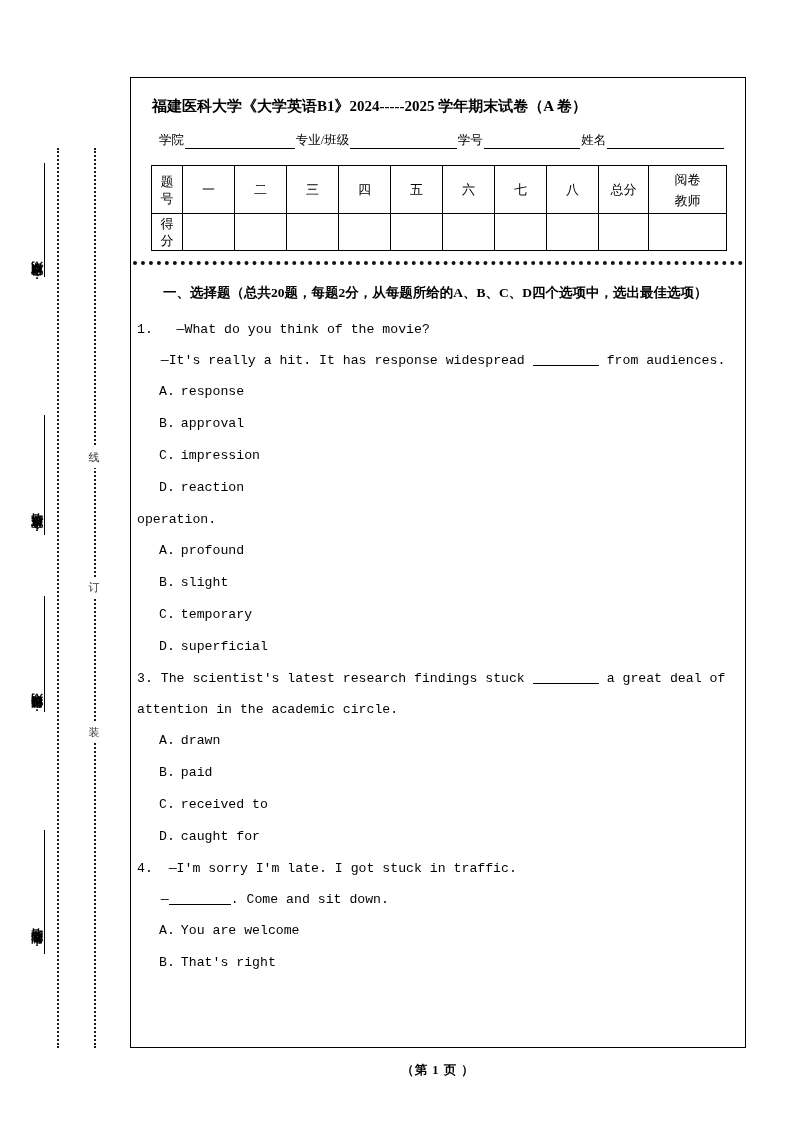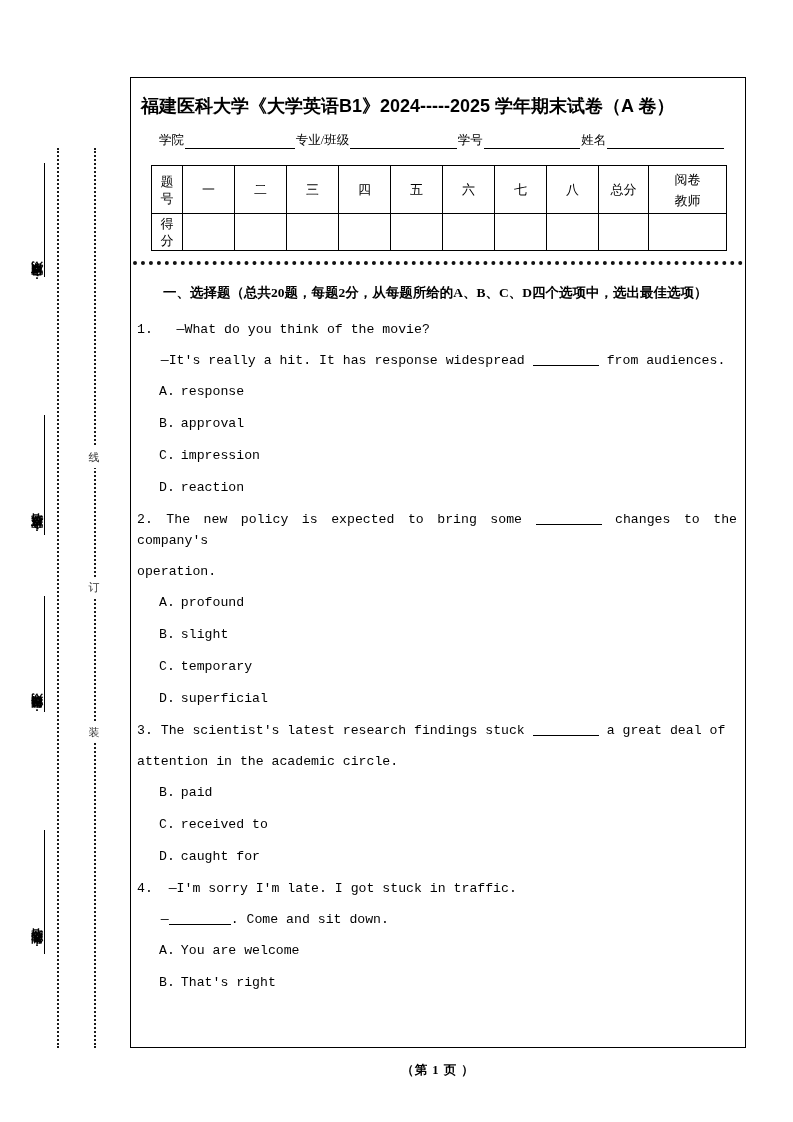--- a/index.html
+++ b/index.html
@@ -84,23 +84,23 @@
     position: absolute;
     left: 130px;
     top: 77px;
     width: 616px;
     height: 971px;
     border: 1.6px solid #000;
     box-sizing: border-box;
   }
 
   #exam-title {
-    margin: 14px 8px 0 10px;
-    font-family: Liberation Sans, sans-serif;
-    font-size: 18px;
+    margin: 14px 8px 0 21px;
+    font-family: Liberation Serif, serif;
+    font-size: 15px;
     font-weight: bold;
     letter-spacing: 0px;
     white-space: nowrap;
     line-height: 28px;
   }
 
   #student-info-row {
     margin: 12px 20px 0 28px;
     font-family: "Liberation Serif", "DejaVu Serif", serif;
     font-size: 12.5px;
@@ -316,26 +316,20 @@
       </div>
       <div class="q-option">
         <span class="opt-key">C.</span><span>impression</span>
       </div>
       <div class="q-option">
         <span class="opt-key">D.</span><span>reaction</span>
       </div>
     </div>
 
     <div class="question-block">
-      <div class="q-line">
-        <span>2.</span>
-        <span>The new policy is expected to bring some</span>
-        <span class="blank-inline"></span>
-        <span>changes to the company's</span>
-      </div>
       <div class="q-line second">operation.</div>
       <div class="q-option">
         <span class="opt-key">A.</span><span>profound</span>
       </div>
       <div class="q-option">
         <span class="opt-key">B.</span><span>slight</span>
       </div>
       <div class="q-option">
         <span class="opt-key">C.</span><span>temporary</span>
       </div>
@@ -346,20 +340,23 @@
 
     <div class="question-block">
       <div class="q-line">
         <span>3.</span>
         <span>The scientist's latest research findings stuck</span>
         <span class="blank-inline"></span>
         <span>a great deal of</span>
       </div>
       <div class="q-line second">attention in the academic circle.</div>
       <div class="q-option">
+        <span class="opt-key">A.</span><span>drawn</span>
+      </div>
+      <div class="q-option">
         <span class="opt-key">B.</span><span>paid</span>
       </div>
       <div class="q-option">
         <span class="opt-key">C.</span><span>received to</span>
       </div>
       <div class="q-option">
         <span class="opt-key">D.</span><span>caught for</span>
       </div>
     </div>
 

